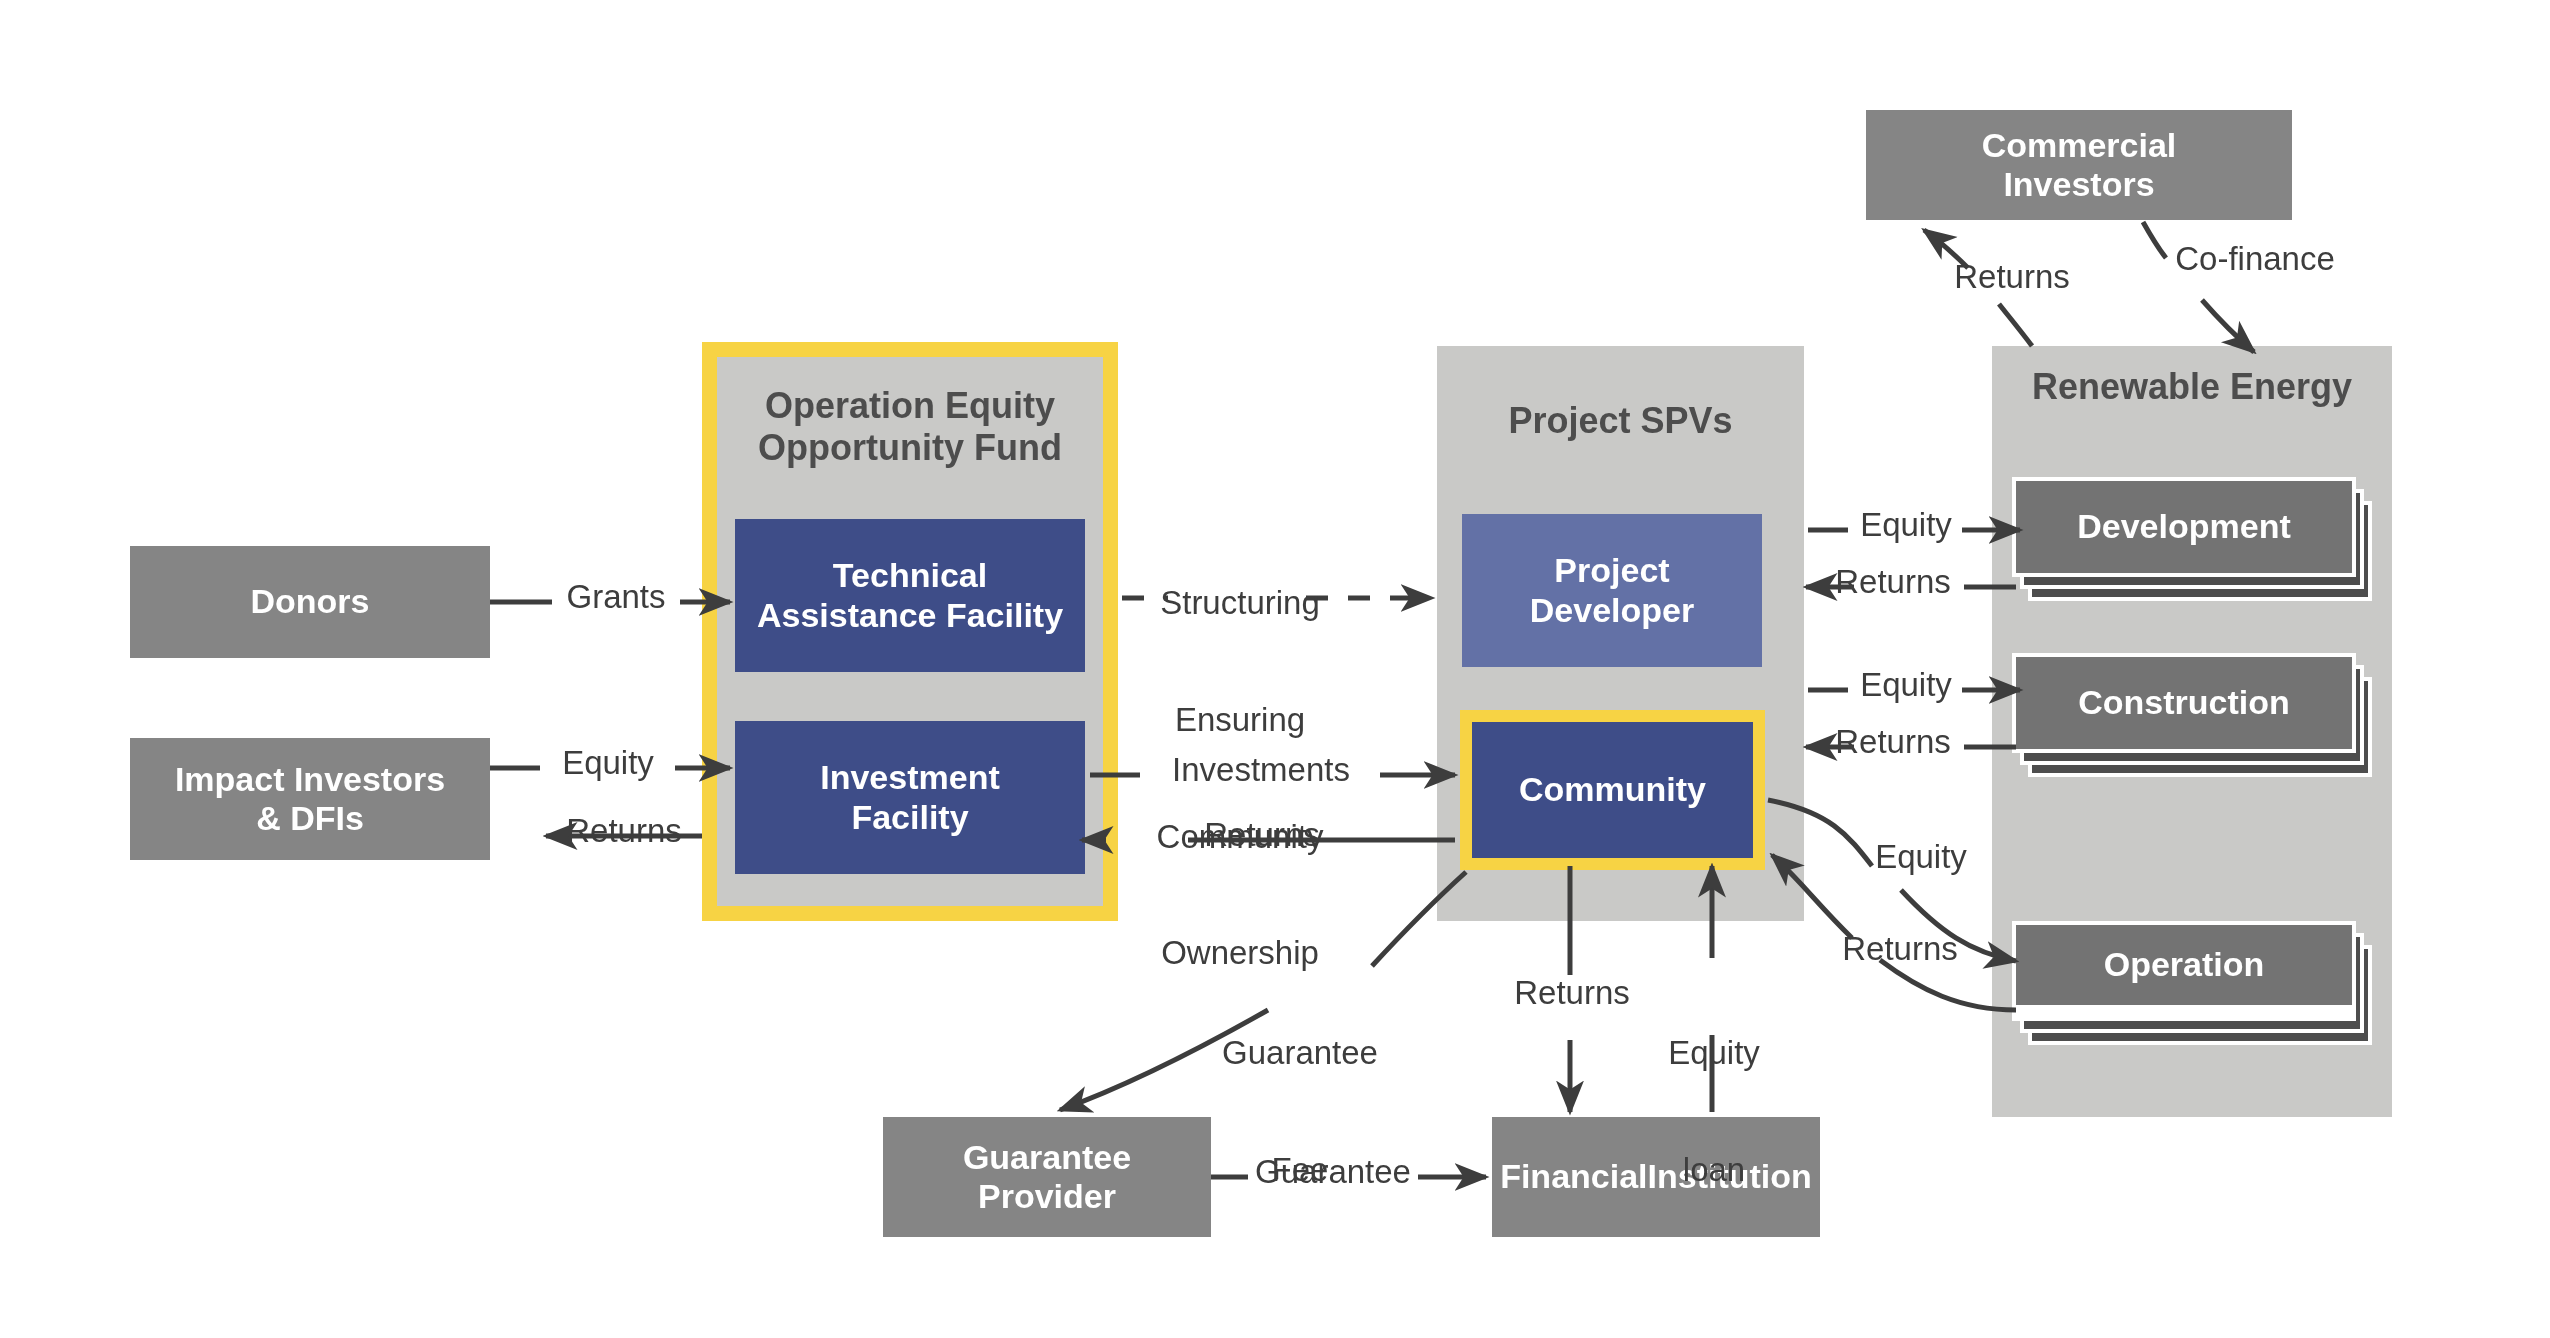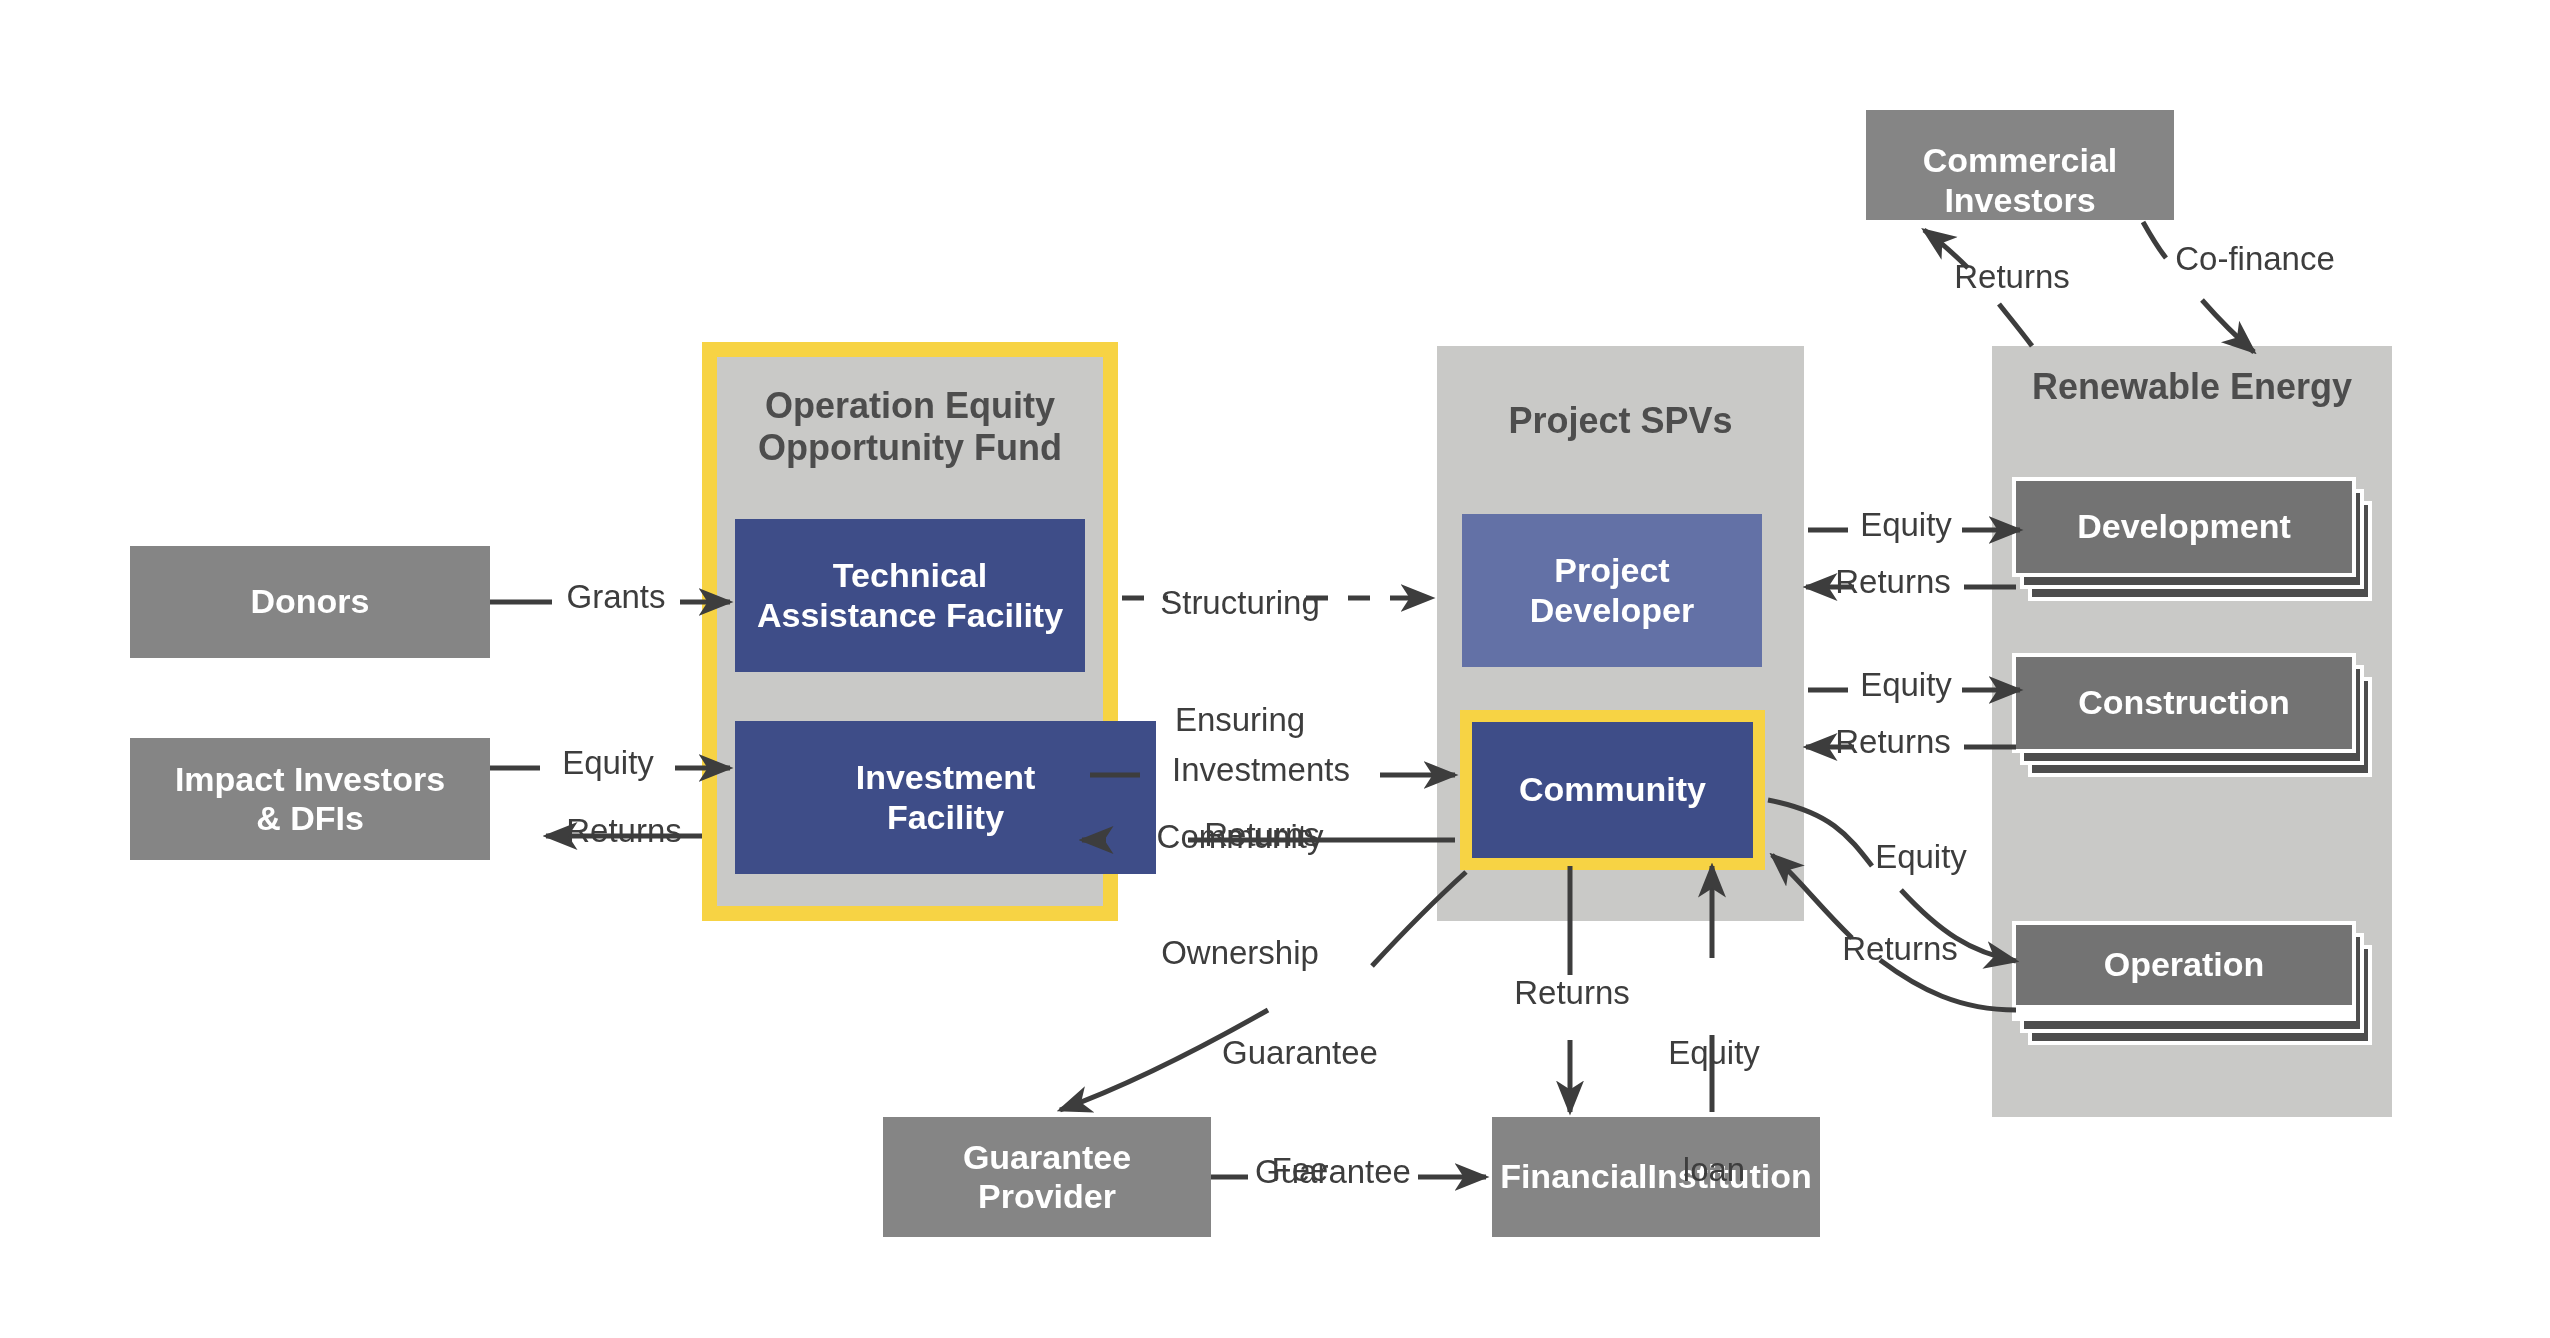--- a/index.html
+++ b/index.html
@@ -43,31 +43,31 @@
 
   <div class="node gray-box" style="left:130px;top:546px;width:360px;height:112px;">
     <span class="boxtext" style="font-size:34px;">Donors</span>
   </div>
 
   <div class="node gray-box" style="left:130px;top:738px;width:360px;height:122px;flex-direction:column;">
     <span class="boxtext" style="font-size:34px;">Impact Investors</span>
     <span class="boxtext" style="font-size:34px;">&amp; DFIs</span>
   </div>
 
-  <div class="node gray-box" style="left:1866px;top:110px;width:308px;height:110px;flex-direction:column;justify-content:flex-end;">
+  <div class="node gray-box" style="left:1866px;top:110px;width:426px;height:110px;flex-direction:column;">
     <span class="boxtext" style="font-size:34px;">Commercial</span>
     <span class="boxtext" style="font-size:34px;">Investors</span>
   </div>
 
   <div class="node darkblue" style="left:735px;top:519px;width:350px;height:153px;flex-direction:column;">
     <span class="boxtext" style="font-size:34px;">Technical</span>
     <span class="boxtext" style="font-size:34px;">Assistance Facility</span>
   </div>
 
-  <div class="node darkblue" style="left:735px;top:721px;width:421px;height:153px;flex-direction:column;">
+  <div class="node darkblue" style="left:735px;top:721px;width:350px;height:153px;flex-direction:column;">
     <span class="boxtext" style="font-size:34px;">Investment</span>
     <span class="boxtext" style="font-size:34px;">Facility</span>
   </div>
 
   <div class="node midblue" style="left:1462px;top:514px;width:300px;height:153px;flex-direction:column;">
     <span class="boxtext" style="font-size:34px;">Project</span>
     <span class="boxtext" style="font-size:34px;">Developer</span>
   </div>
 
   <div class="node container-yellow" style="left:1460px;top:710px;width:305px;height:160px;"></div>

